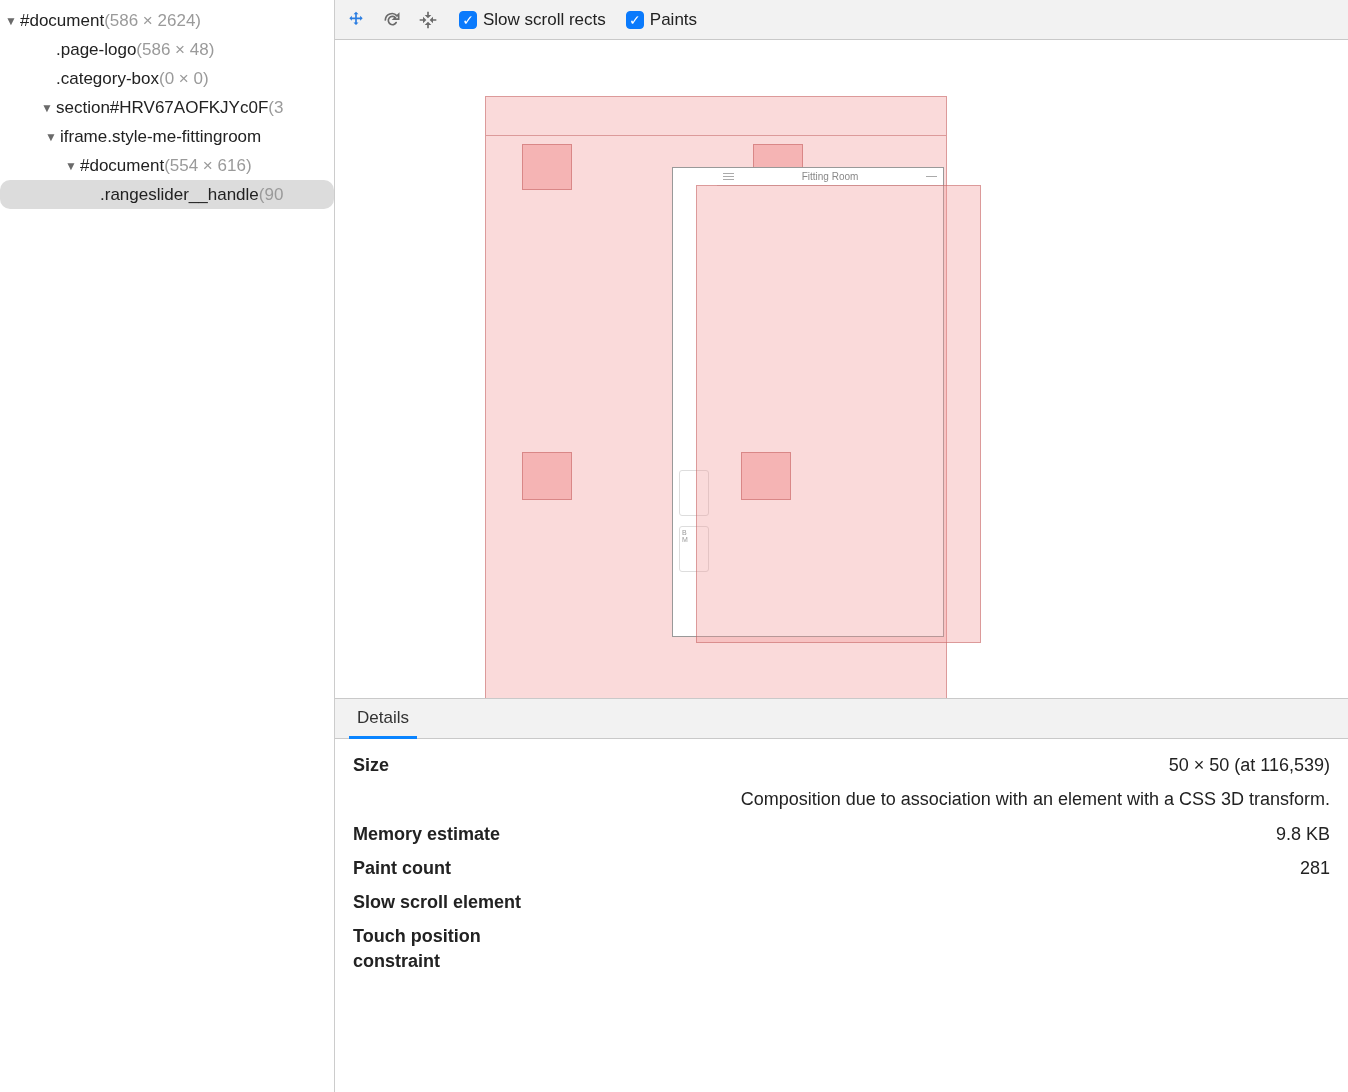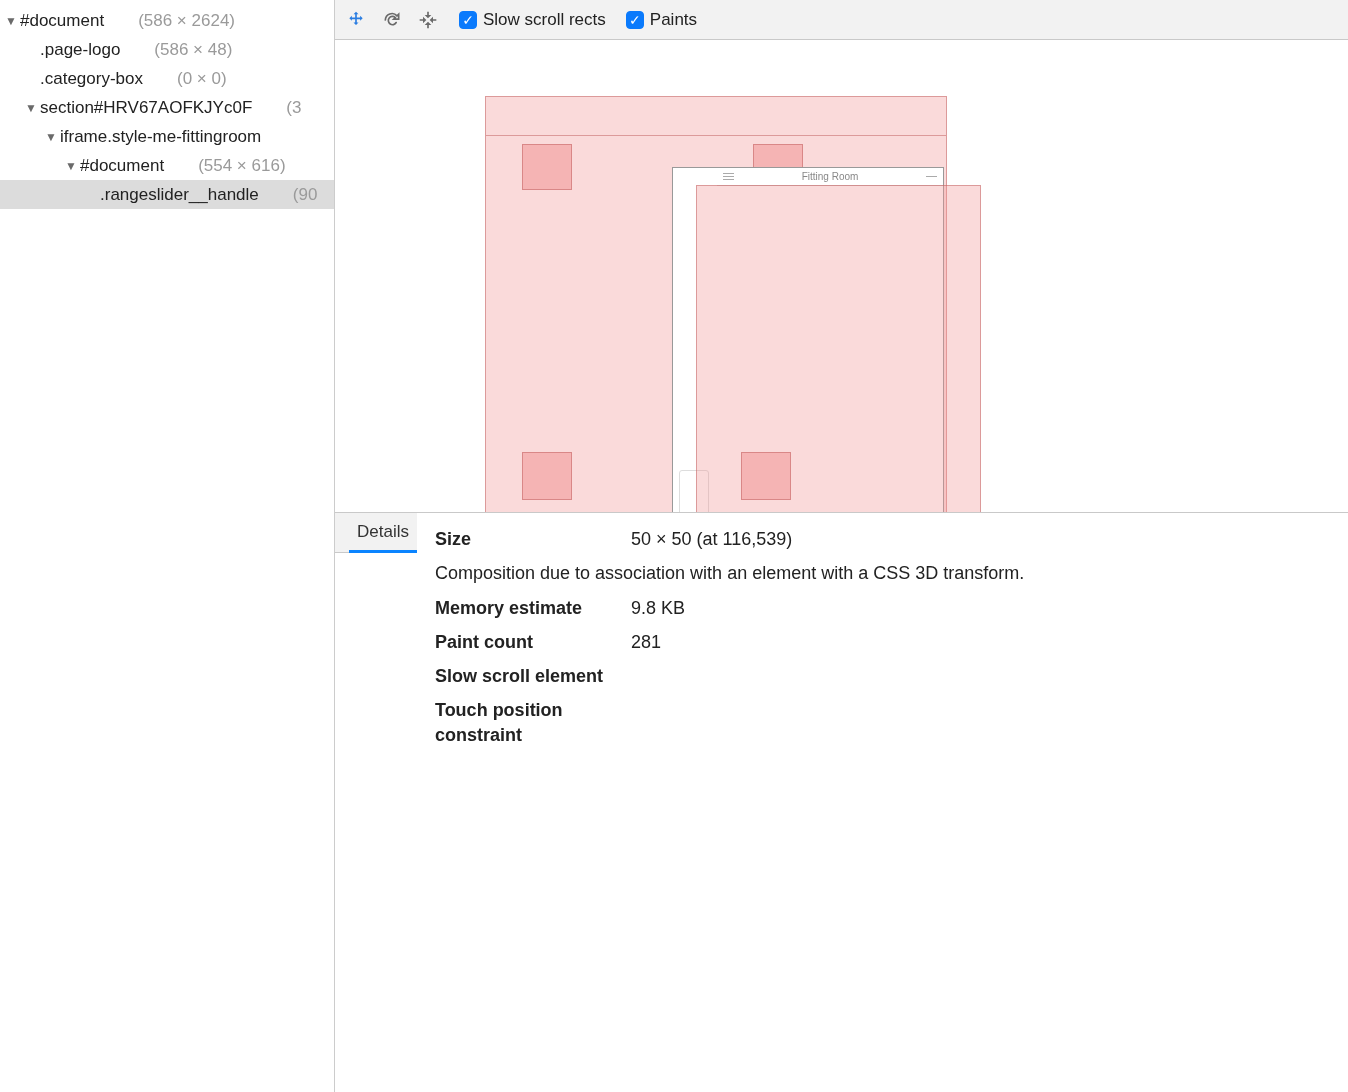--- a/index.html
+++ b/index.html
@@ -38,25 +38,25 @@
   .tree-row.selected { background: #dcdcdc; }
   .tree-arrow {
     width: 14px;
     display: inline-flex;
     justify-content: center;
     color: #6a6a6a;
     font-size: 12px;
     margin-right: 2px;
   }
   .tree-label { }
-  .tree-dim { color: #9a9a9a; margin-left: 34px; }
-  .indent-1 { padding-left: 24px; }
+  .tree-dim { color: #9a9a9a; }
+  .indent-1 { padding-left: 40px; }
   .indent-2 { padding-left: 44px; }
   .indent-3 { padding-left: 64px; }
-  .indent-4 { padding-left: 84px; }
+  .indent-4 { padding-left: 84px; border-radius: 10px; }
 
   
   .main {
     flex: 1;
     display: flex;
     flex-direction: column;
     min-width: 0;
   }
   .toolbar {
     height: 40px;
@@ -109,22 +109,23 @@
   .hamburger {
     display: inline-flex; flex-direction: column; gap: 2px;
   }
   .hamburger span { width: 11px; height: 1px; background: #aaa; }
   .minus { width: 11px; height: 1px; background: #aaa; }
 
   
   .details-panel {
     border-top: 1px solid #c9c9c9;
     background: #fff;
-    height: 580px;
-    display: flex;
+    height: 394px;
+    display: flex;
+    flex-direction: column;
   }
   .details-tabs {
     height: 40px;
     background: #f2f2f2;
     border-bottom: 1px solid #c9c9c9;
     display: flex;
     align-items: flex-end;
     padding-left: 14px;
     font-size: 17px;
   }
@@ -147,20 +148,21 @@
     gap: 26px;
   }
   .details-body .label {
     width: 170px;
     font-weight: 700;
     line-height: 1.35;
   }
   .details-body .value {
     flex: 1;
     line-height: 1.35;
+    text-align: right;
   }
 </style>
 </head>
 <body>
 
 <div class="app">
 
   <div class="sidebar" id="tree-container">
       <div class="tree-row indent-0">
         <span class="tree-arrow">▼</span>

